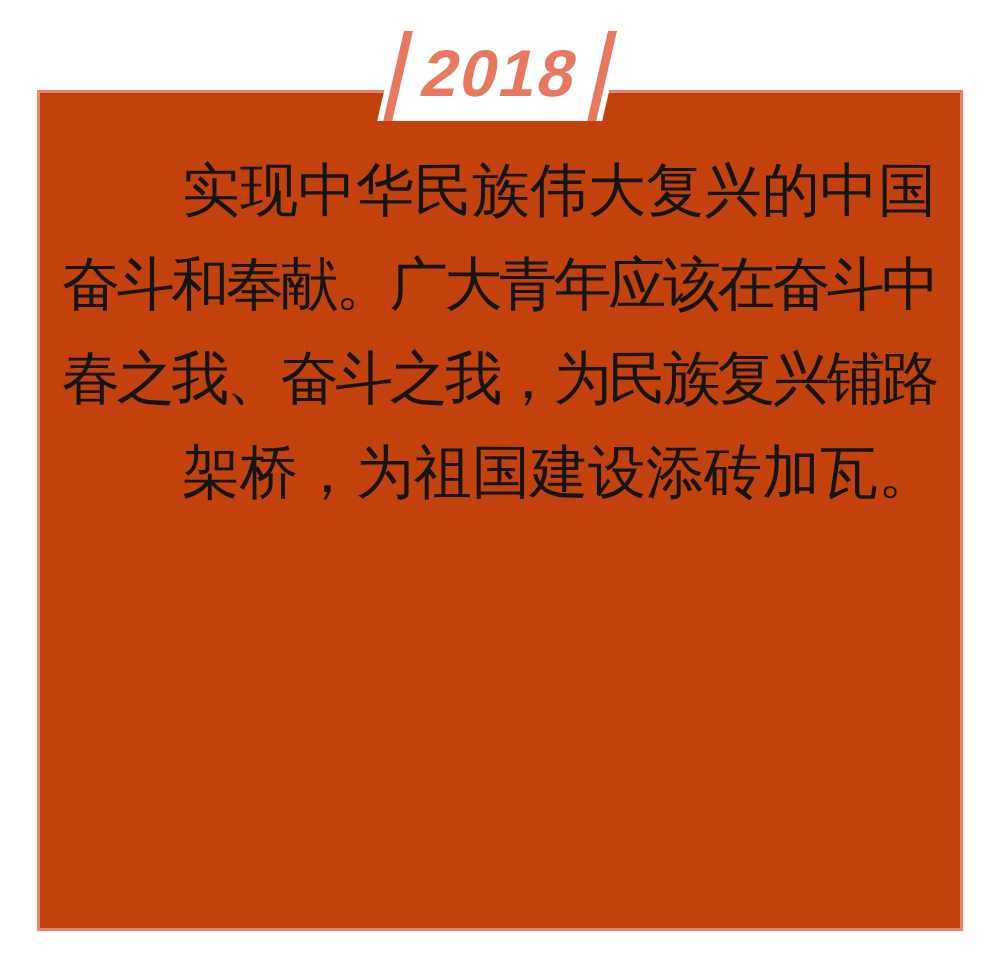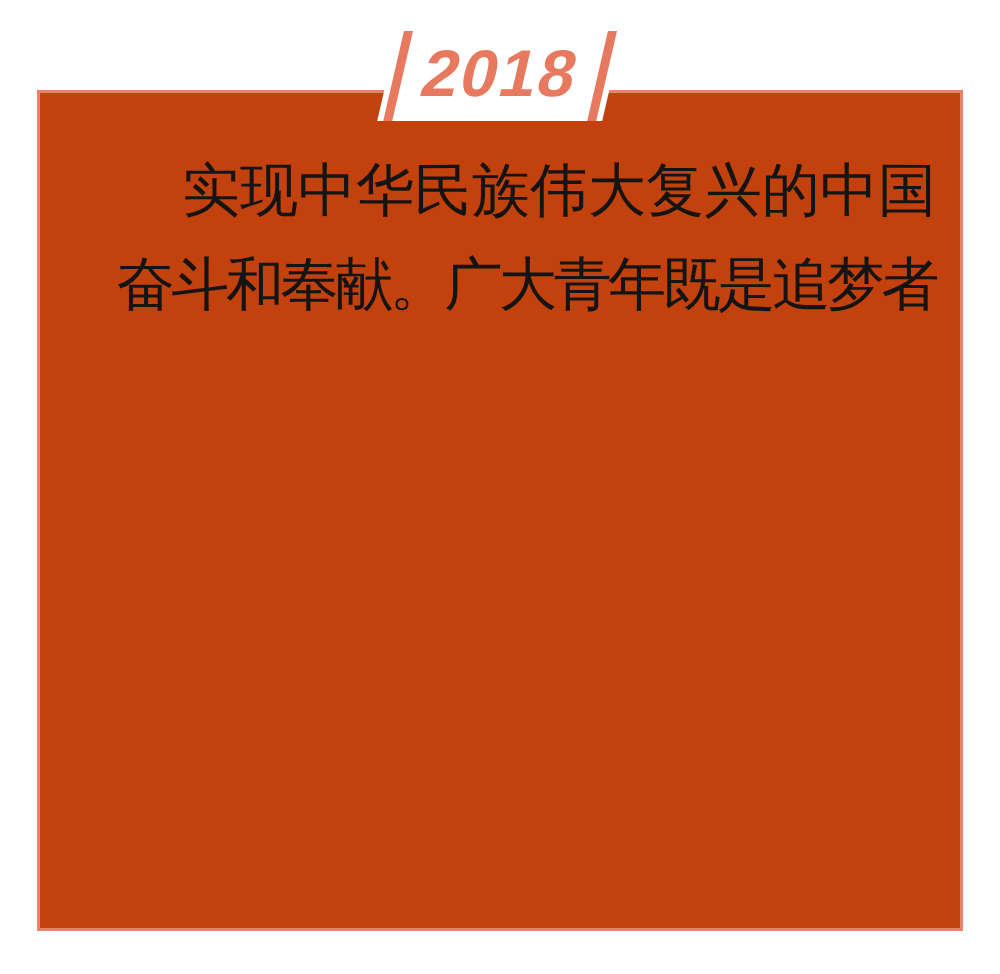--- a/index.html
+++ b/index.html
@@ -57,21 +57,23 @@
     padding: 0 20px 6px 20px;
   }
 </style>
 </head>
 <body>
 
 <div class="stage">
 
   <div class="quote-card">
     <div class="quote-line indent fit">实现中华民族伟大复兴的中国</div>
-    <div class="quote-line fit" style="letter-spacing: -3.375px;">奋斗和奉献。广大青年既是追梦者</div>
+    <div class="quote-line fit" style="letter-spacing: -3.375px;">奋斗和奉献。广大青年应该在奋斗中</div>
+    <div class="quote-line fit" style="letter-spacing: -3.375px;">春之我、奋斗之我，为民族复兴铺路</div>
+    <div class="quote-line fit">架桥，为祖国建设添砖加瓦。</div>
   </div>
 
   <div class="year-badge">
     <div class="slant-bar"></div>
     <div class="year-label">2018</div>
     <div class="slant-bar"></div>
   </div>
 
 </div>
 

